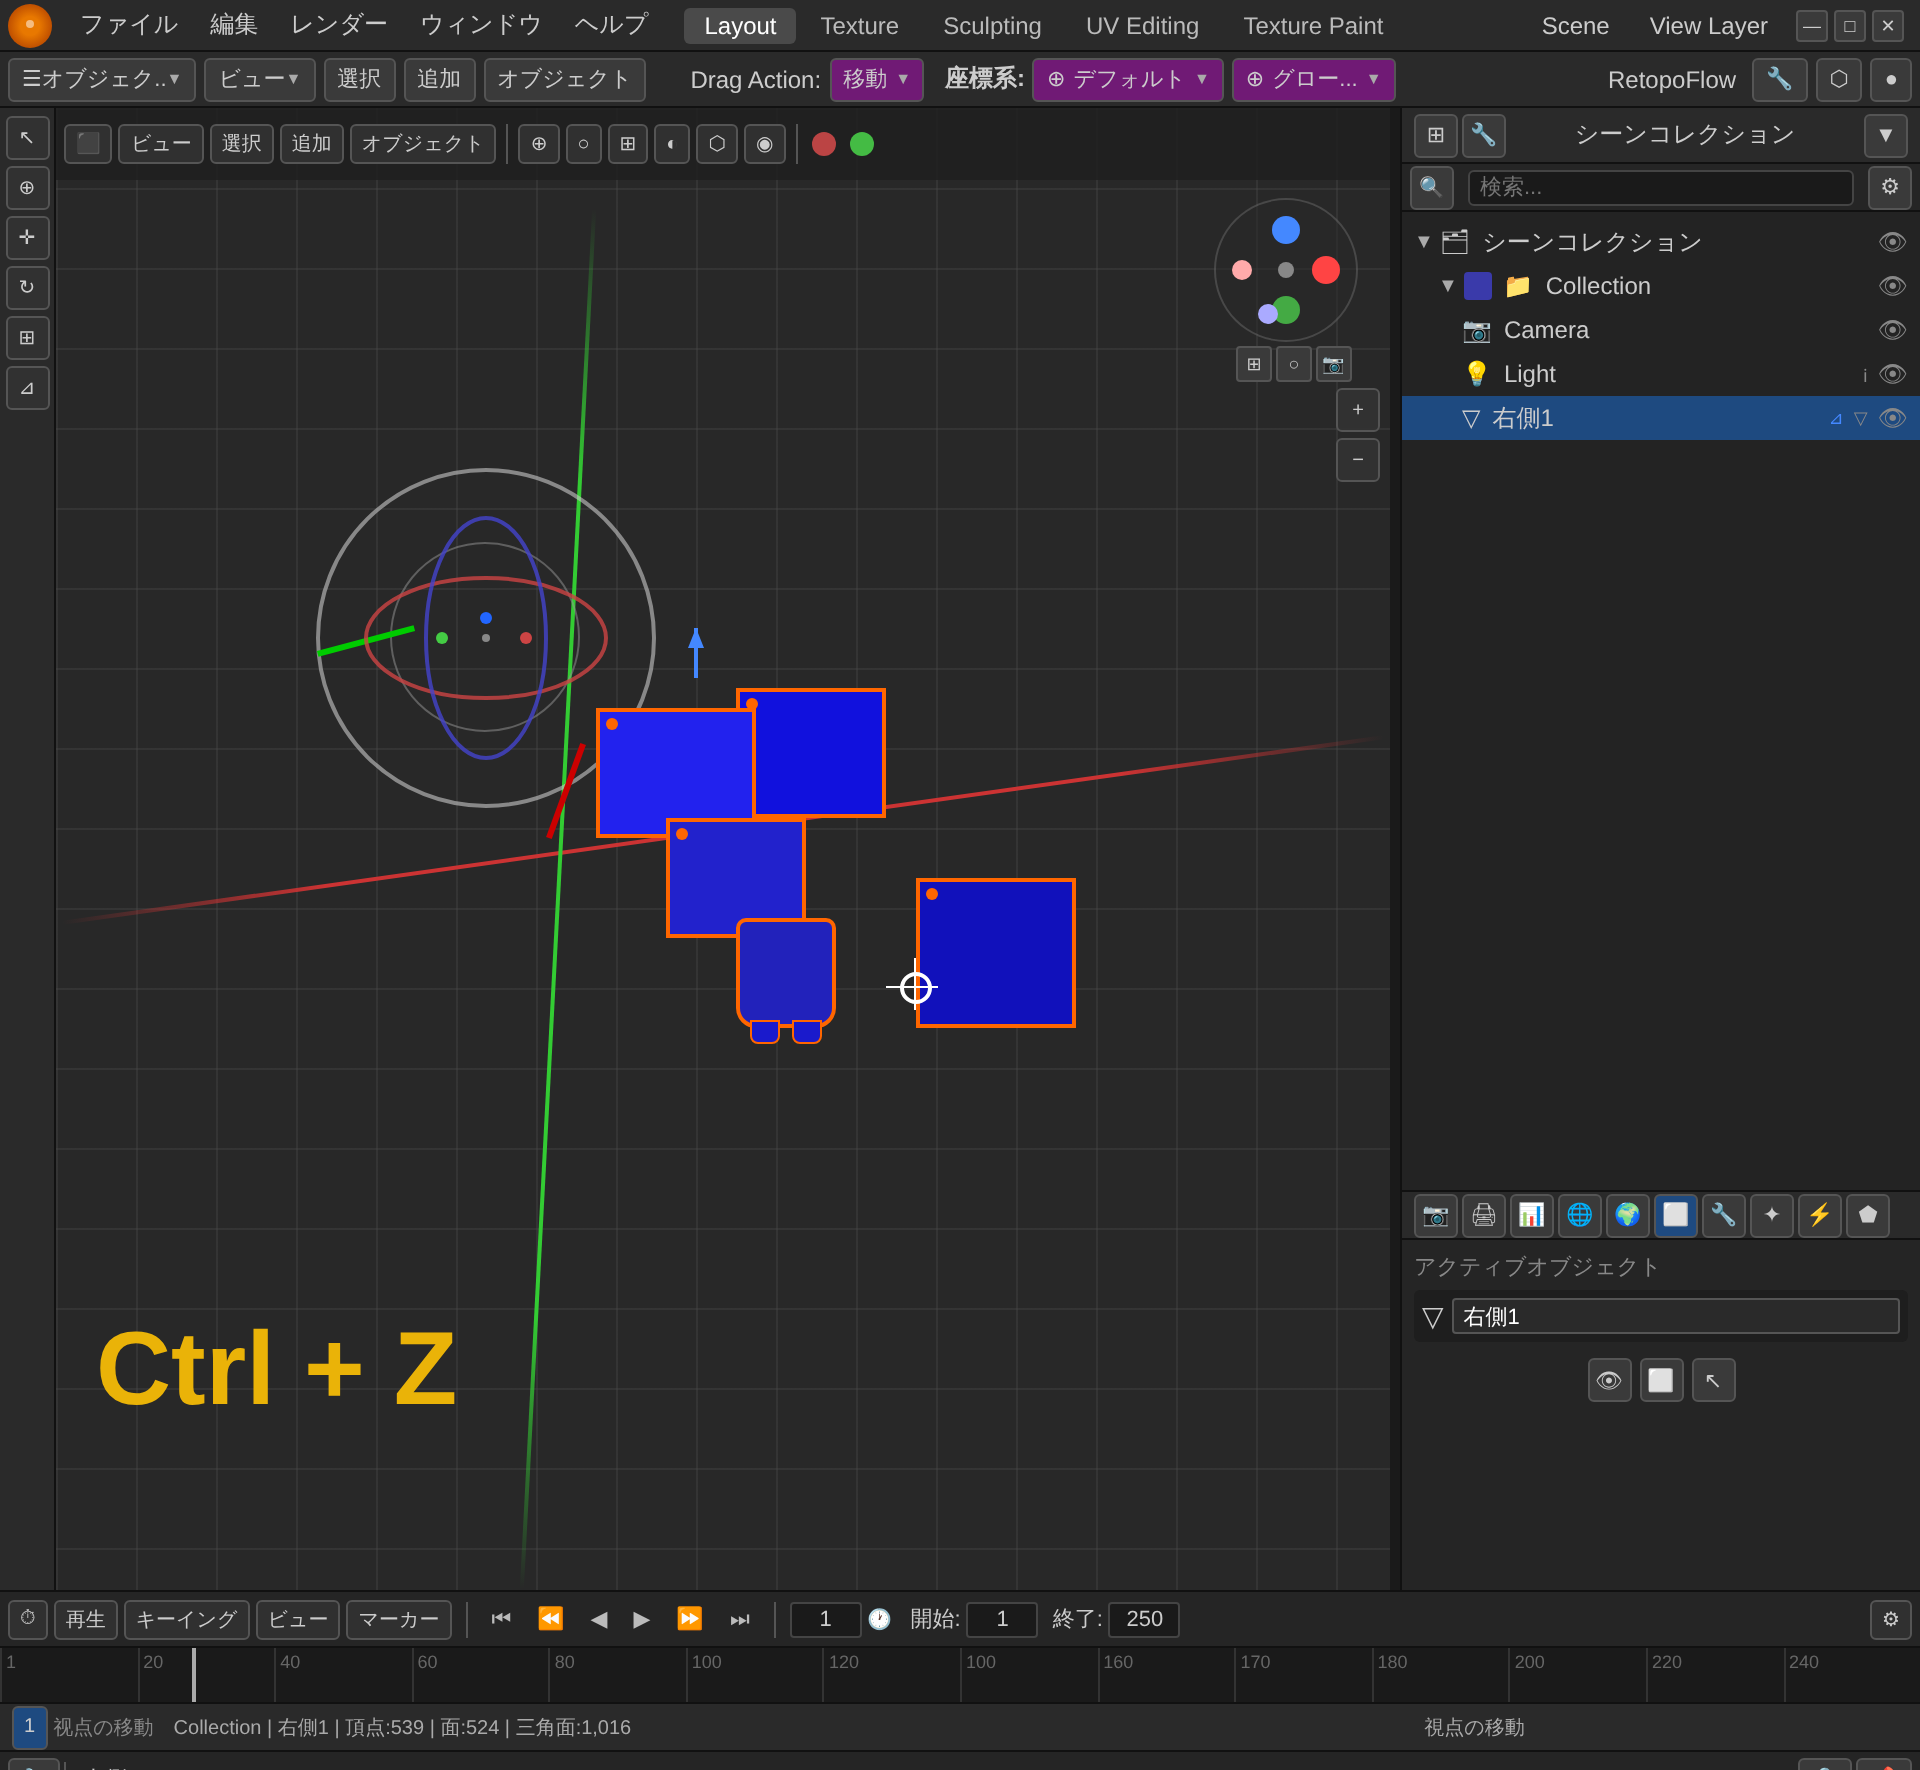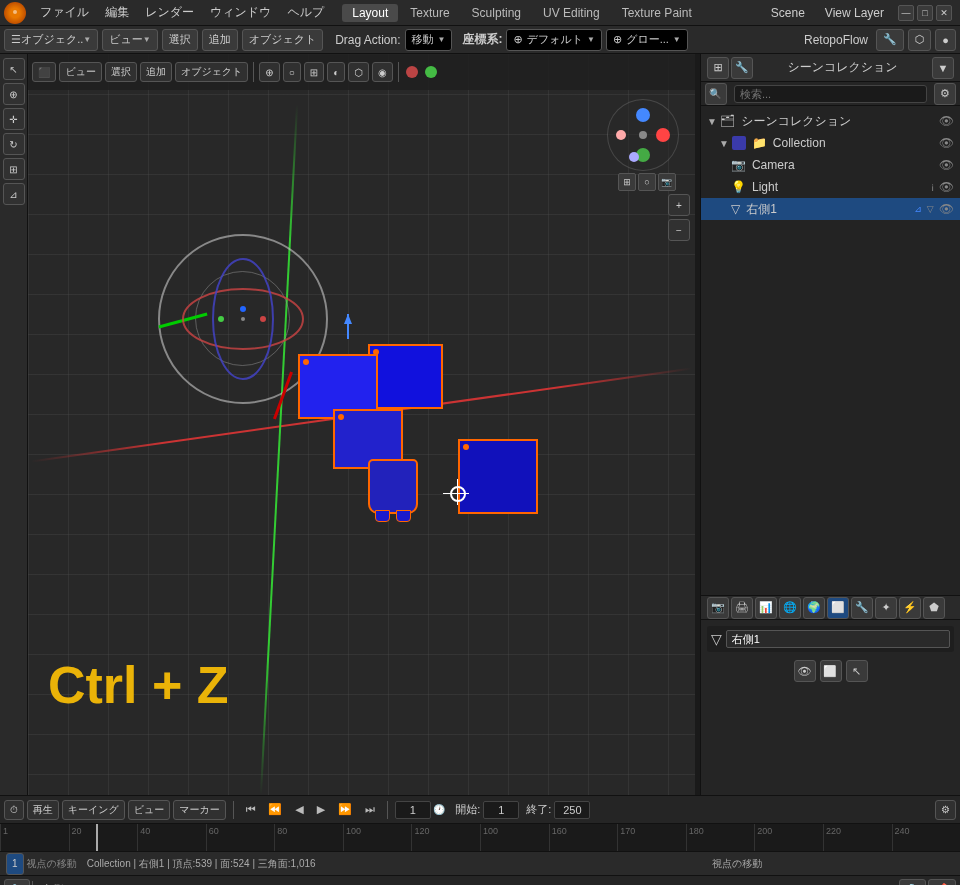--- a/index.html
+++ b/index.html
@@ -82,21 +82,21 @@
       border: 1px solid #555;
       border-radius: 3px;
       color: #ccc;
       padding: 2px 6px;
       cursor: pointer;
       font-size: 11px;
       height: 22px;
     }
     .tb-dropdown {
       display: flex; align-items: center;
-      background: #000000;
+      background: #701a75;
       border: 1px solid #555;
       border-radius: 3px;
       color: #ccc;
       padding: 2px 6px;
       cursor: pointer;
       font-size: 11px;
       height: 22px;
       gap: 4px;
       justify-content: space-between;
     }
@@ -583,21 +583,21 @@
   <div class="tb-btn">
       <span>選択</span>
     </div>
   <div class="tb-btn">
       <span>追加</span>
     </div>
   <div class="tb-btn">
       <span>オブジェクト</span>
     </div>
 
-  <div style="margin-left:8px;">Drag Action:</div>
+  <div style="margin-left:18px;">Drag Action:</div>
   <div class="tb-dropdown">
     <span>移動</span>
     <span class="chevron">▼</span>
   </div>
 
   <div style="margin-left:6px;font-weight:bold;">座標系:</div>
   <div class="tb-dropdown">
     <span>⊕</span>
     <span>デフォルト</span>
     <span class="chevron">▼</span>
@@ -802,20 +802,21 @@
           <div class="rp-icon-btn" title="Scene">🌐</div>
           <div class="rp-icon-btn" title="World">🌍</div>
           <div class="rp-icon-btn" title="Object" style="background:#1e4a80;">⬜</div>
           <div class="rp-icon-btn" title="Modifier">🔧</div>
           <div class="rp-icon-btn" title="Particles">✦</div>
           <div class="rp-icon-btn" title="Physics">⚡</div>
           <div class="rp-icon-btn" title="Material">⬟</div>
         </div>
       </div>
       <div style="padding:6px; color:#ccc;">
+        <div style="font-size:11px; color:#888; margin-bottom:4px;">アクティブオブジェクト</div>
         <div style="display:flex; align-items:center; gap:4px; background:#1e1e1e; padding:4px; border-radius:3px;">
           <span style="font-size:14px;">▽</span>
           <input type="text" value="右側1" style="background: rgb(42, 42, 42); border: 1px solid rgb(85, 85, 85); border-radius: 2px; color: rgb(255, 255, 255); padding: 2px 5px; font-size: 11px; flex: 1 1 0%;">
         </div>
         <div style="margin-top:8px; display:flex; justify-content:center; gap:4px;">
           <div class="rp-icon-btn">👁</div>
           <div class="rp-icon-btn">⬜</div>
           <div class="rp-icon-btn">↖</div>
         </div>
       </div>

